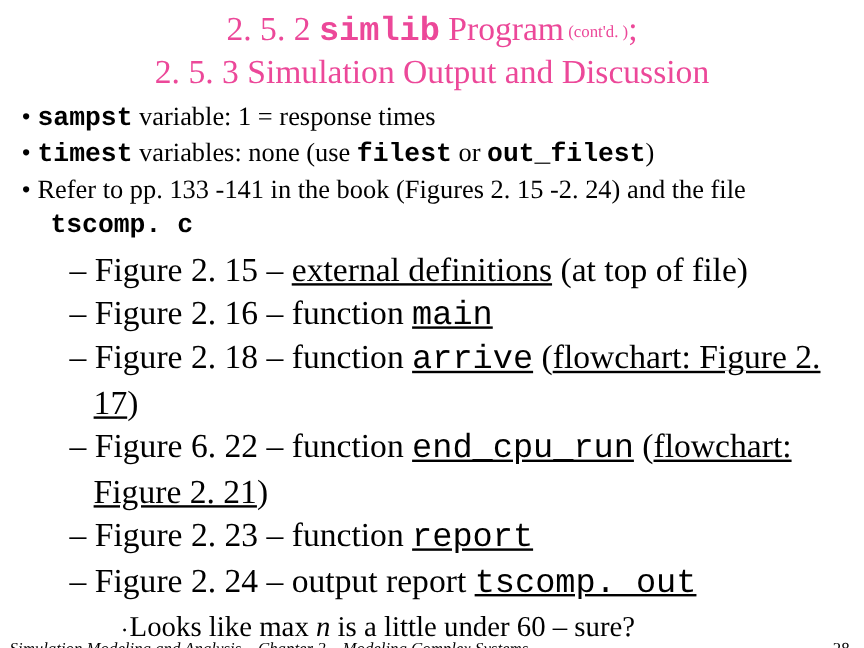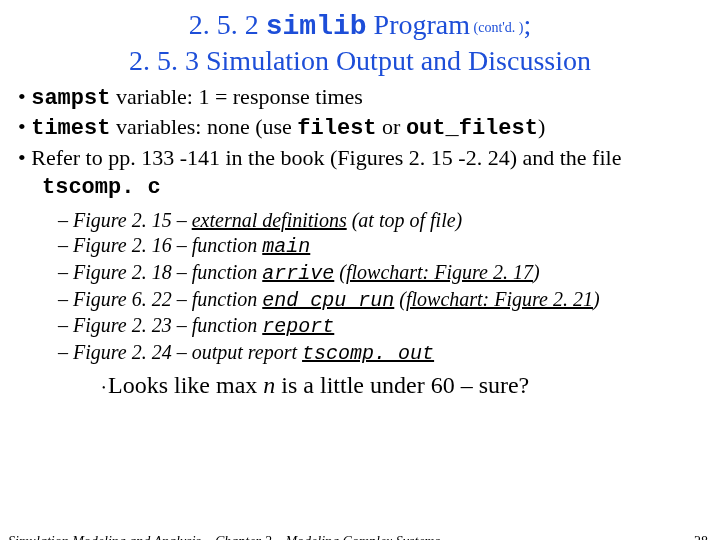--- a/index.html
+++ b/index.html
@@ -10,21 +10,21 @@
     font-family: "Times New Roman", serif;
     color: #000;
     background: #fff;
     position: relative;
     box-sizing: border-box;
   }
   .slide {
     padding: 8px 18px 0 18px;
   }
   .title {
-    color: #1d4ed8;
+    color: #ec4899;
     font-size: 28px;
     text-align: center;
     line-height: 1.2;
     margin-bottom: 6px;
   }
   .title .mono {
     font-family: "Courier New", monospace;
     font-weight: bold;
   }
   .title .contd {
@@ -52,25 +52,24 @@
   .monob {
     font-family: "Courier New", monospace;
     font-weight: bold;
   }
   ul.sub {
     list-style: none;
     padding: 0 0 0 40px;
     margin: 6px 0 4px 0;
   }
   ul.sub > li {
-    font-size: 20px;
+    font-size: 28px;
     line-height: 1.28;
     padding-left: 20px;
     text-indent: -20px;
-    font-style: italic;
   }
   ul.sub > li::before {
     content: "– ";
   }
   .u { text-decoration: underline; }
   .umono { text-decoration: underline; font-family: "Courier New", monospace; }
   ul.subsub {
     list-style: none;
     padding: 0 0 0 84px;
     margin: 4px 0 0 0;

